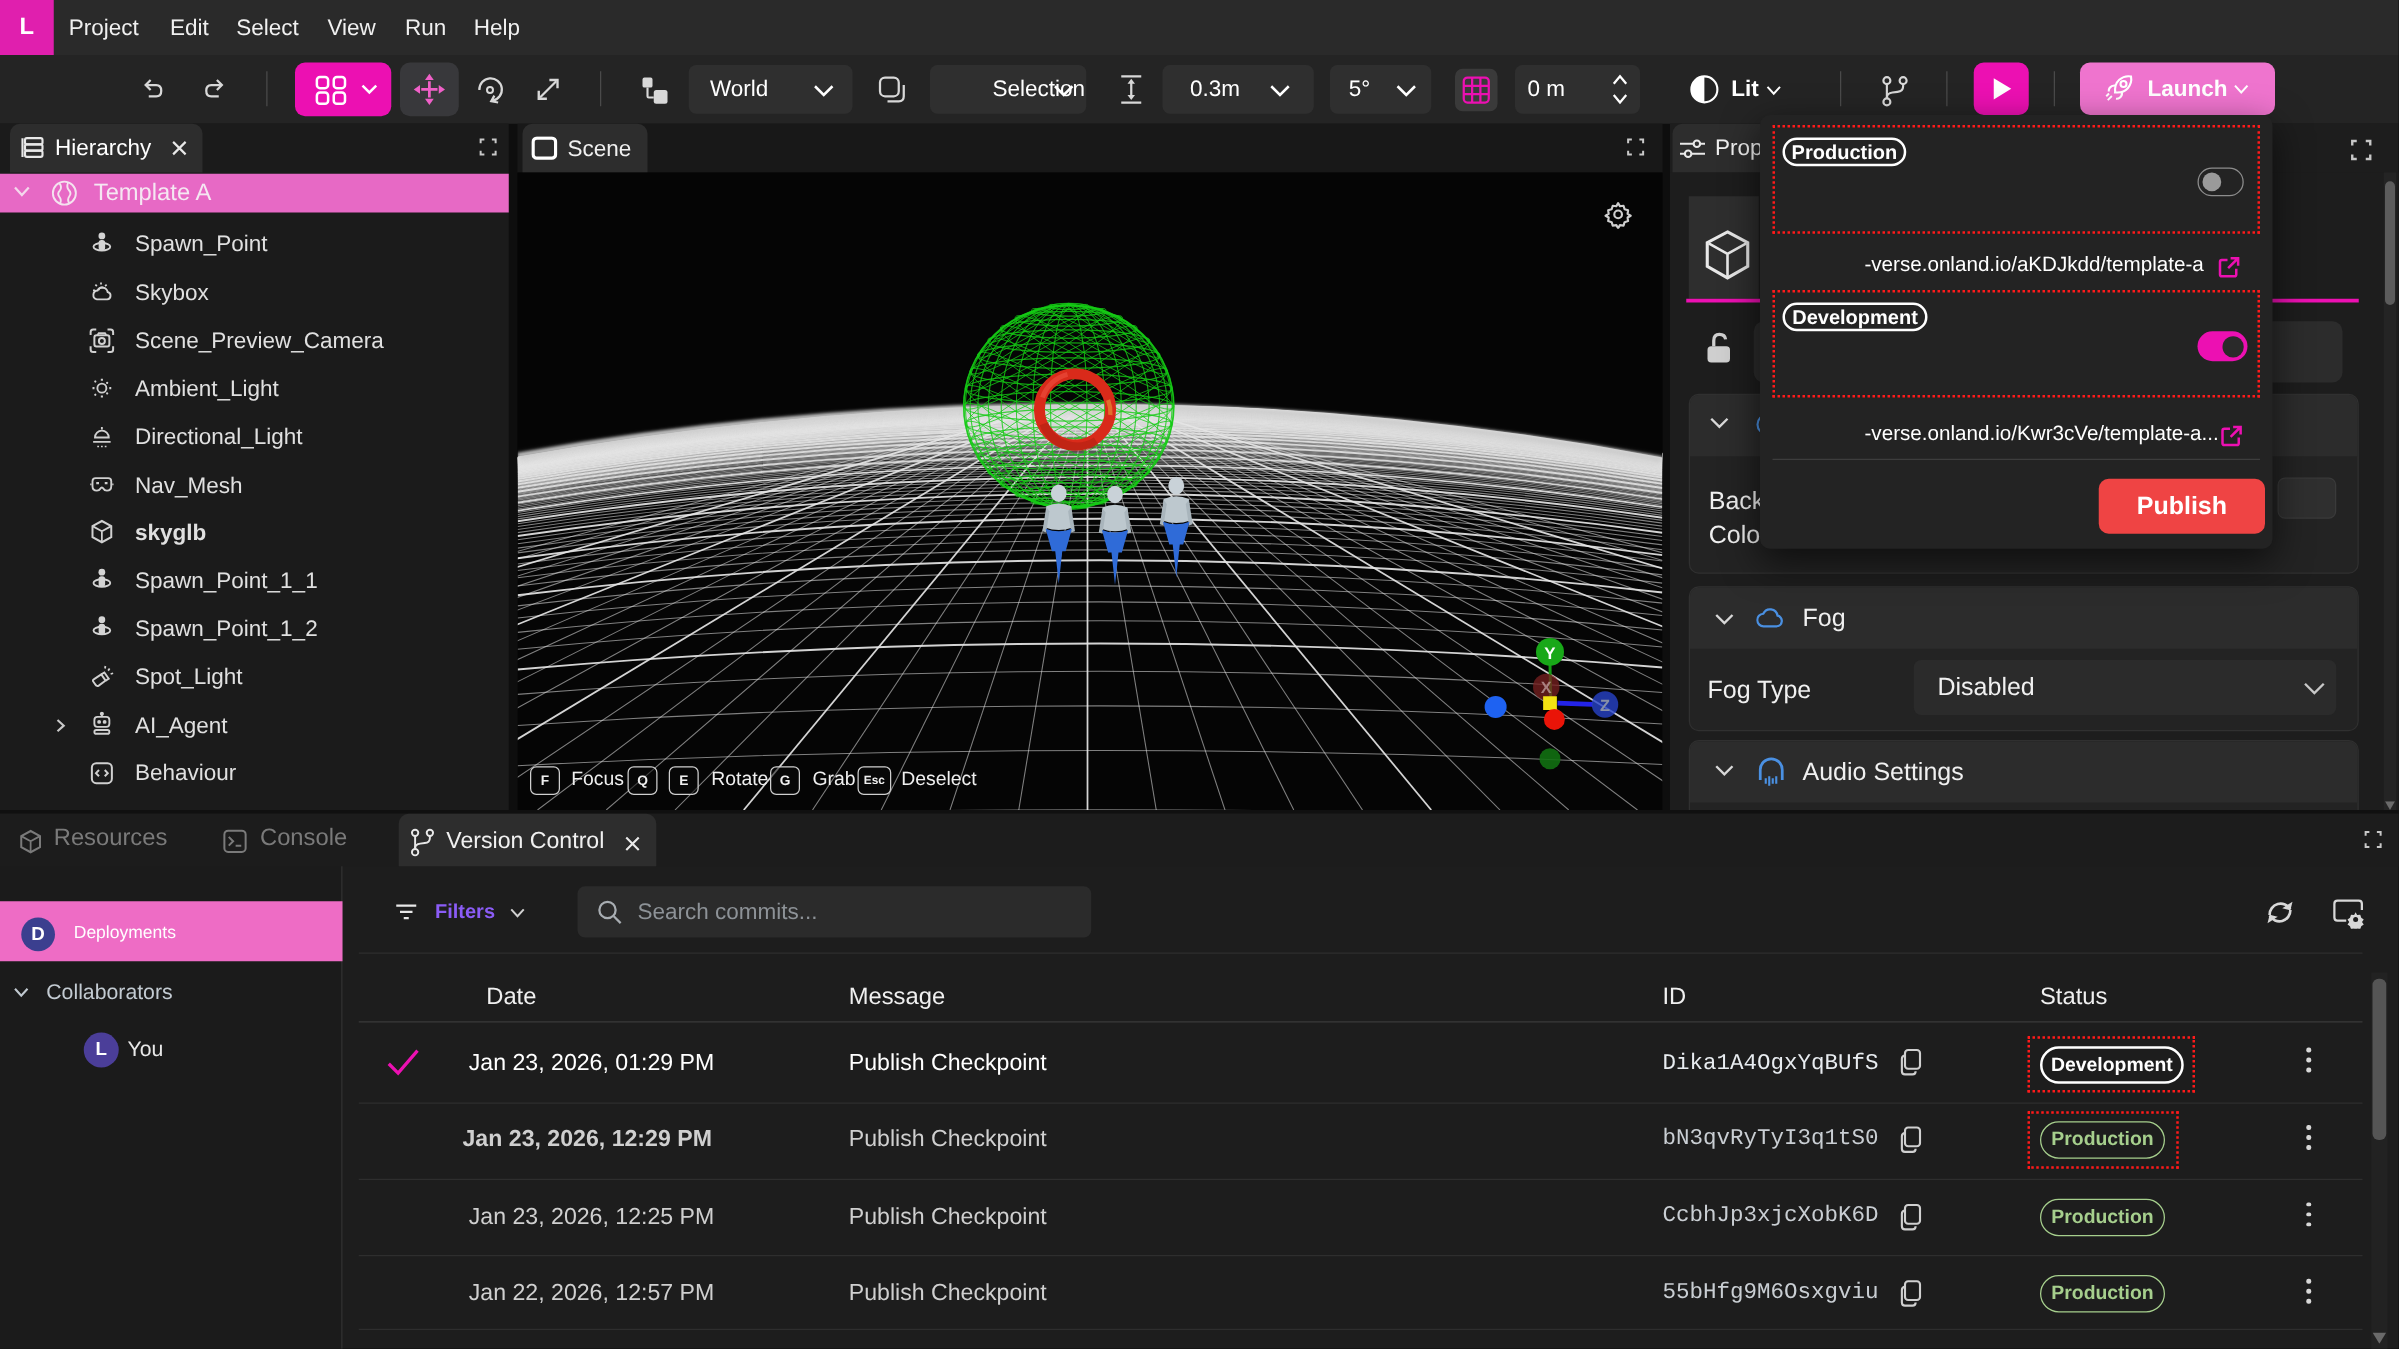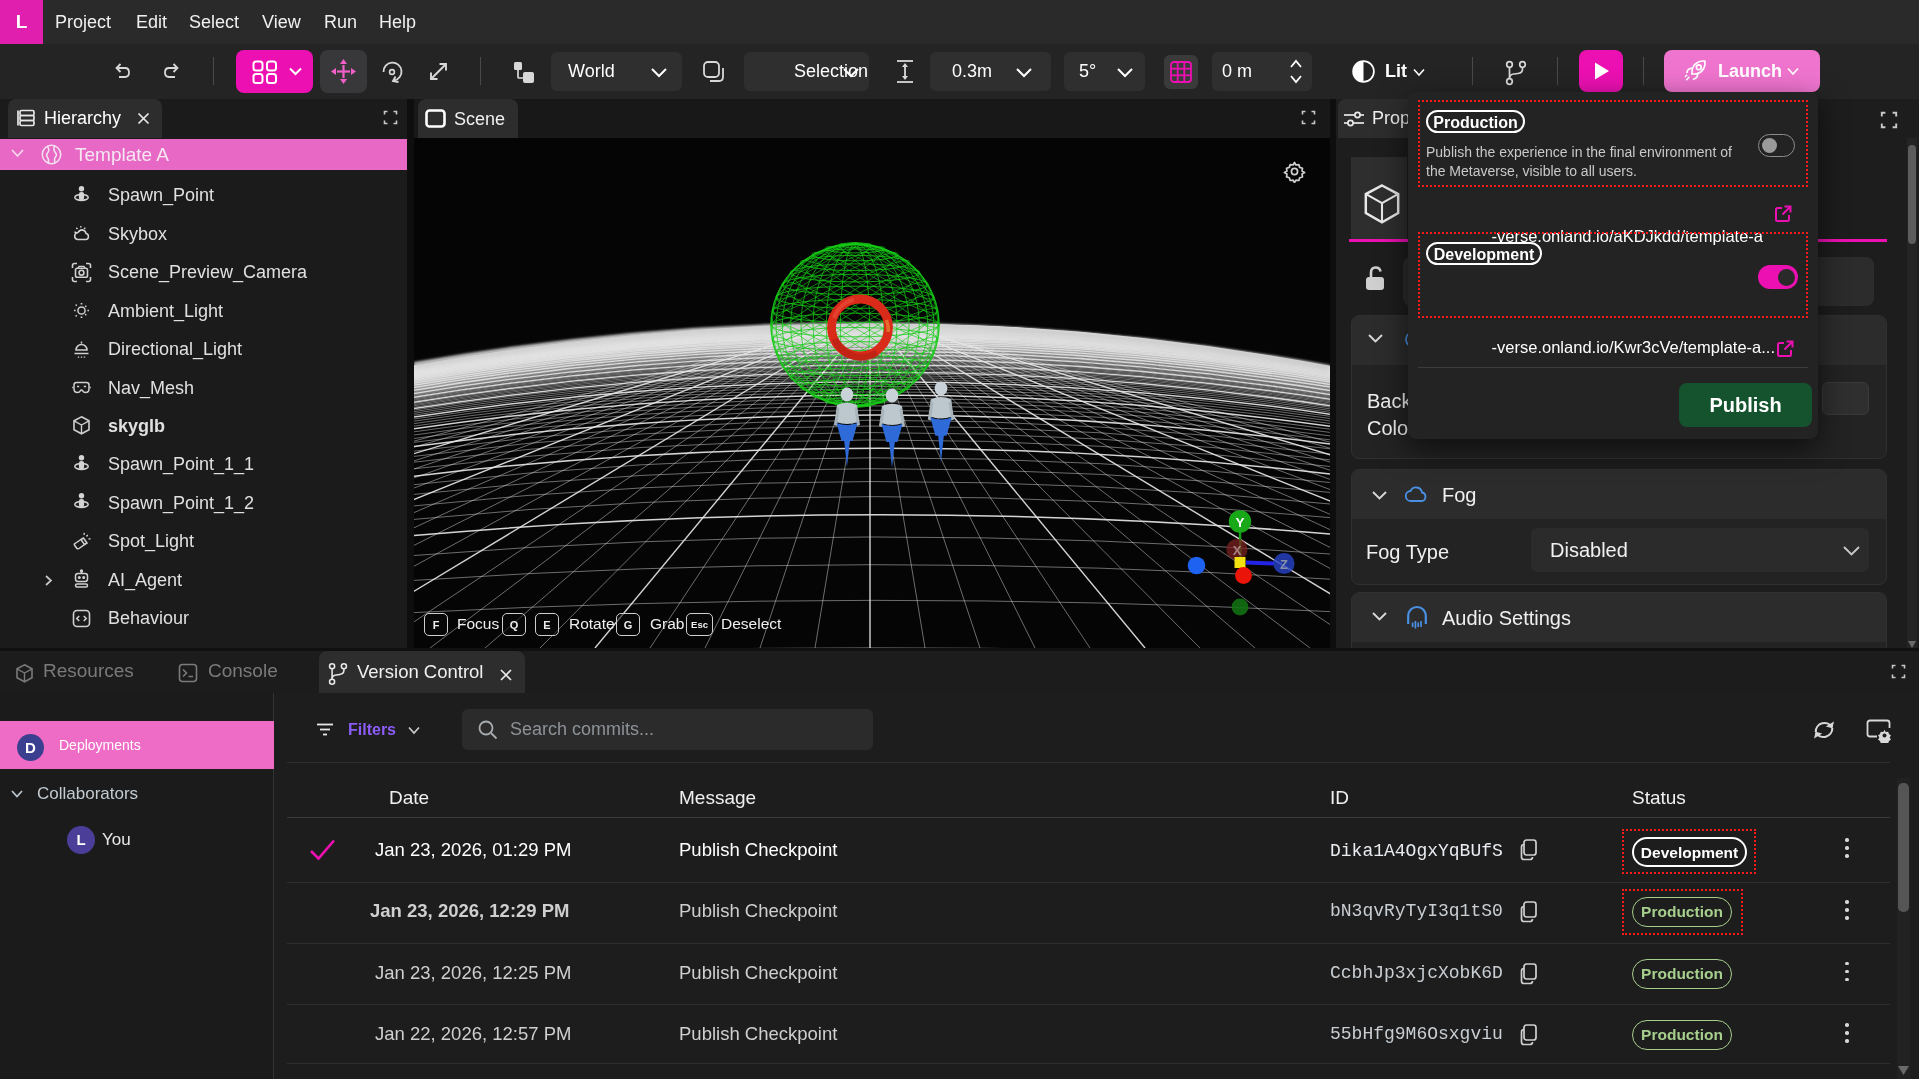--- a/index.html
+++ b/index.html
@@ -1045,26 +1045,25 @@
 <svg class="abs" style="left:1898px; top:418px;" width="11" height="9" viewBox="0 0 11 9">
       <path d="M0 0 L11 0 L5.5 9 Z" fill="#6a6a6a"></path>
     </svg>
 
 </div>
 
 <div class="abs" id="popup">
 
 <div class="abs redrect" style="top:8px; height:87px;"></div>
 <div class="abs pill" style="left:18px; top:18px; width:99px; height:23px; text-align:center; line-height:21px;">Production</div>
-<div class="abs ppara" style="left:18px; top:51px; width:330px;">Publish the experience in the final environment of<br>the Metaverse, visible to all users.</div>
 <div class="abs" style="left:350px; top:42px; width:37px; height:23px; border:1.5px solid #8d8d8d; border-radius:12px;">
   <div style="position:absolute; left:2.5px; top:2.5px; width:15px; height:15px; background:#9a9a9a; border-radius:50%;"></div>
 </div>
 
-<div class="abs plink" style="left:0px; top:111px; width:355px; text-align:right;margin-top:24px;">-verse.onland.io/aKDJkdd/template-a</div>
+<div class="abs plink" style="left:0px; top:111px; width:355px; text-align:right;">-verse.onland.io/aKDJkdd/template-a</div>
 <svg class="abs" style="left:365px; top:112px;" width="20" height="20" viewBox="0 0 20 20">
   <g stroke="#ec10b2" stroke-width="2" fill="none">
   <path d="M9 4 H4.5 Q3 4 3 5.5 V15.5 Q3 17 4.5 17 H14.5 Q16 17 16 15.5 V11"></path>
   <path d="M11.5 2.5 H17.5 V8.5 M17 3 L9.5 10.5"></path>
   </g>
 </svg>
 
 <div class="abs redrect" style="top:140px; height:86px;"></div>
 <div class="abs pill" style="left:18px; top:150px; width:116px; height:23px; text-align:center; line-height:21px;">Development</div>
 <div class="abs" style="left:350px; top:173px; width:40px; height:24px; background:#ec10b2; border-radius:12px;">
@@ -1072,15 +1071,15 @@
 </div>
 
 <div class="abs plink" style="left:0px; top:246px; width:367px; text-align:right;">-verse.onland.io/Kwr3cVe/template-a...</div>
 <svg class="abs" style="left:367px; top:247px;" width="20" height="20" viewBox="0 0 20 20">
   <g stroke="#ec10b2" stroke-width="2" fill="none">
   <path d="M9 4 H4.5 Q3 4 3 5.5 V15.5 Q3 17 4.5 17 H14.5 Q16 17 16 15.5 V11"></path>
   <path d="M11.5 2.5 H17.5 V8.5 M17 3 L9.5 10.5"></path>
   </g>
 </svg>
 <div class="abs" style="left:10px; top:275px; width:390px; height:1px; background:#3d3d3d;"></div>
-<div class="abs" style="left:271px; top:291px; width:133px; height:44px; background:#14532d; border-radius:8px; color:#fff; font-size:20px; font-weight:bold; text-align:center; line-height:44px;">Publish</div>
+<div class="abs" style="left:271px; top:291px; width:133px; height:44px; background:#ef4444; border-radius:8px; color:#fff; font-size:20px; font-weight:bold; text-align:center; line-height:44px;">Publish</div>
 
 </div>
 
 </body></html>

